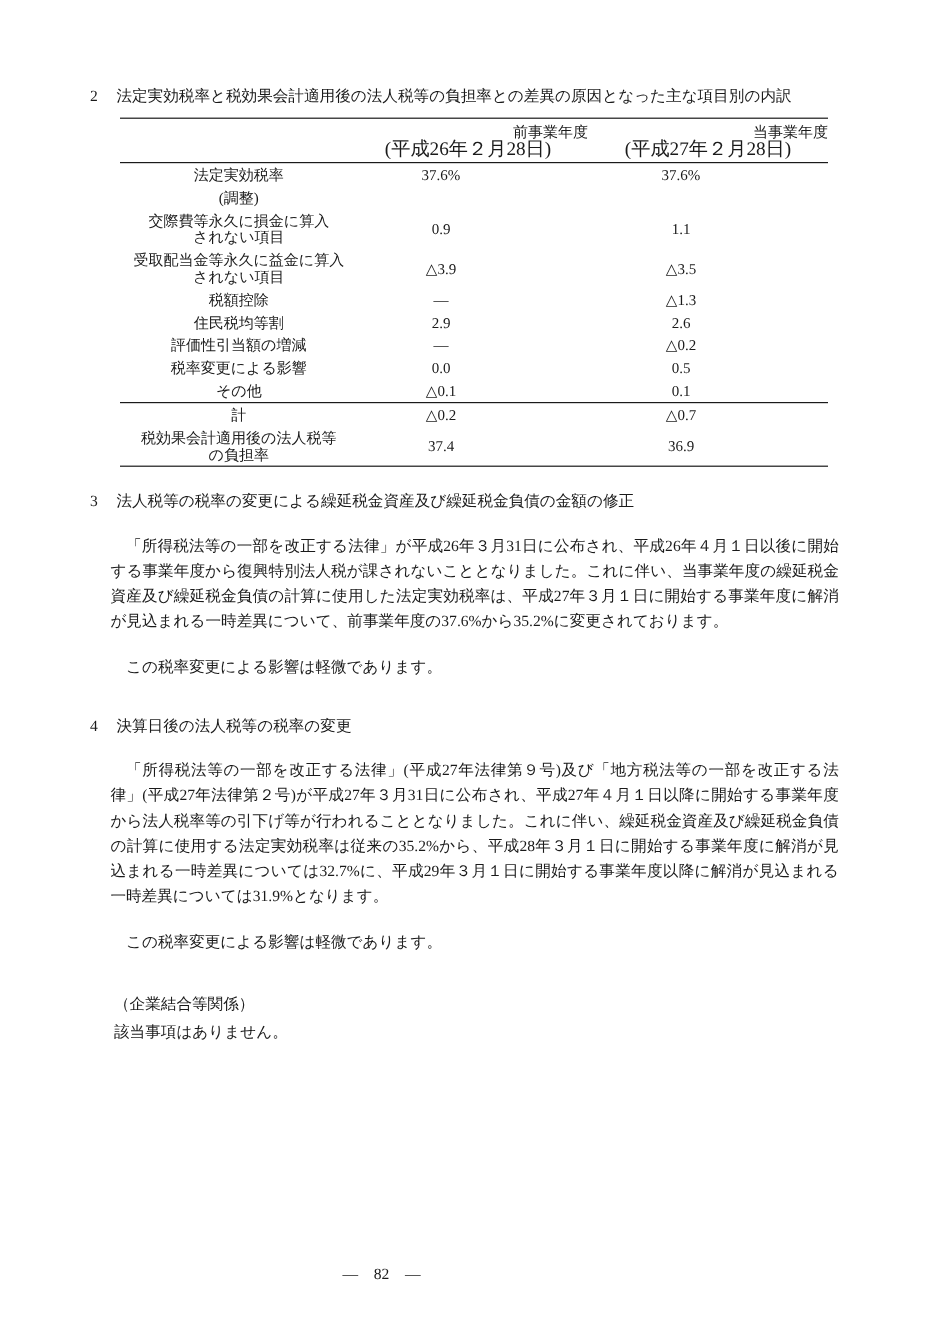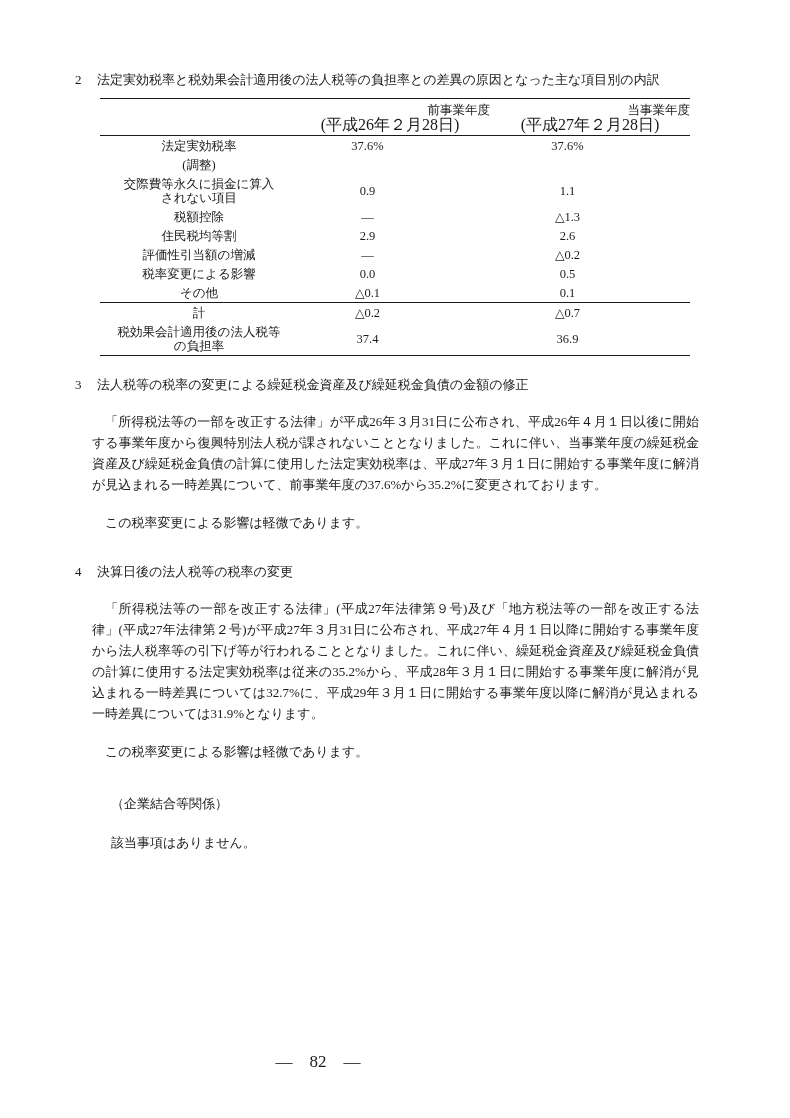--- a/index.html
+++ b/index.html
@@ -70,32 +70,32 @@
   .sec4 { margin-top: 29px; }
   .para {
     margin: 17px;
     text-indent: 1em;
     text-align: justify;
     line-height: 21px;
   }
   
   .note-block { margin-top: 31px; }
   .note-block p {
-    margin: 18px;
+    margin: 2px;
     padding-left: 18px;
     line-height: 21px;
   }
   
   .footer {
     position: absolute;
     left: 0;
     top: 1051px;
     width: 636px;
     text-align: center;
-    font-size: 17px;
+    font-size: 13px;
   }
 </style>
 </head>
 <body>
 
 <div class="page">
 
   <div>
     <div class="sec-heading">
       <span class="sec-num">2</span>
@@ -132,20 +132,26 @@
           <td class="num"></td>
           <td class="num"></td>
         </tr>
         <tr>
           <td class="label">交際費等永久に損金に算入
 されない項目</td>
           <td class="num">0.9</td>
           <td class="num">1.1</td>
         </tr>
         <tr>
+          <td class="label">受取配当金等永久に益金に算入
+されない項目</td>
+          <td class="num">△3.9</td>
+          <td class="num">△3.5</td>
+        </tr>
+        <tr>
           <td class="label">税額控除</td>
           <td class="num">―</td>
           <td class="num">△1.3</td>
         </tr>
         <tr>
           <td class="label">住民税均等割</td>
           <td class="num">2.9</td>
           <td class="num">2.6</td>
         </tr>
         <tr>

